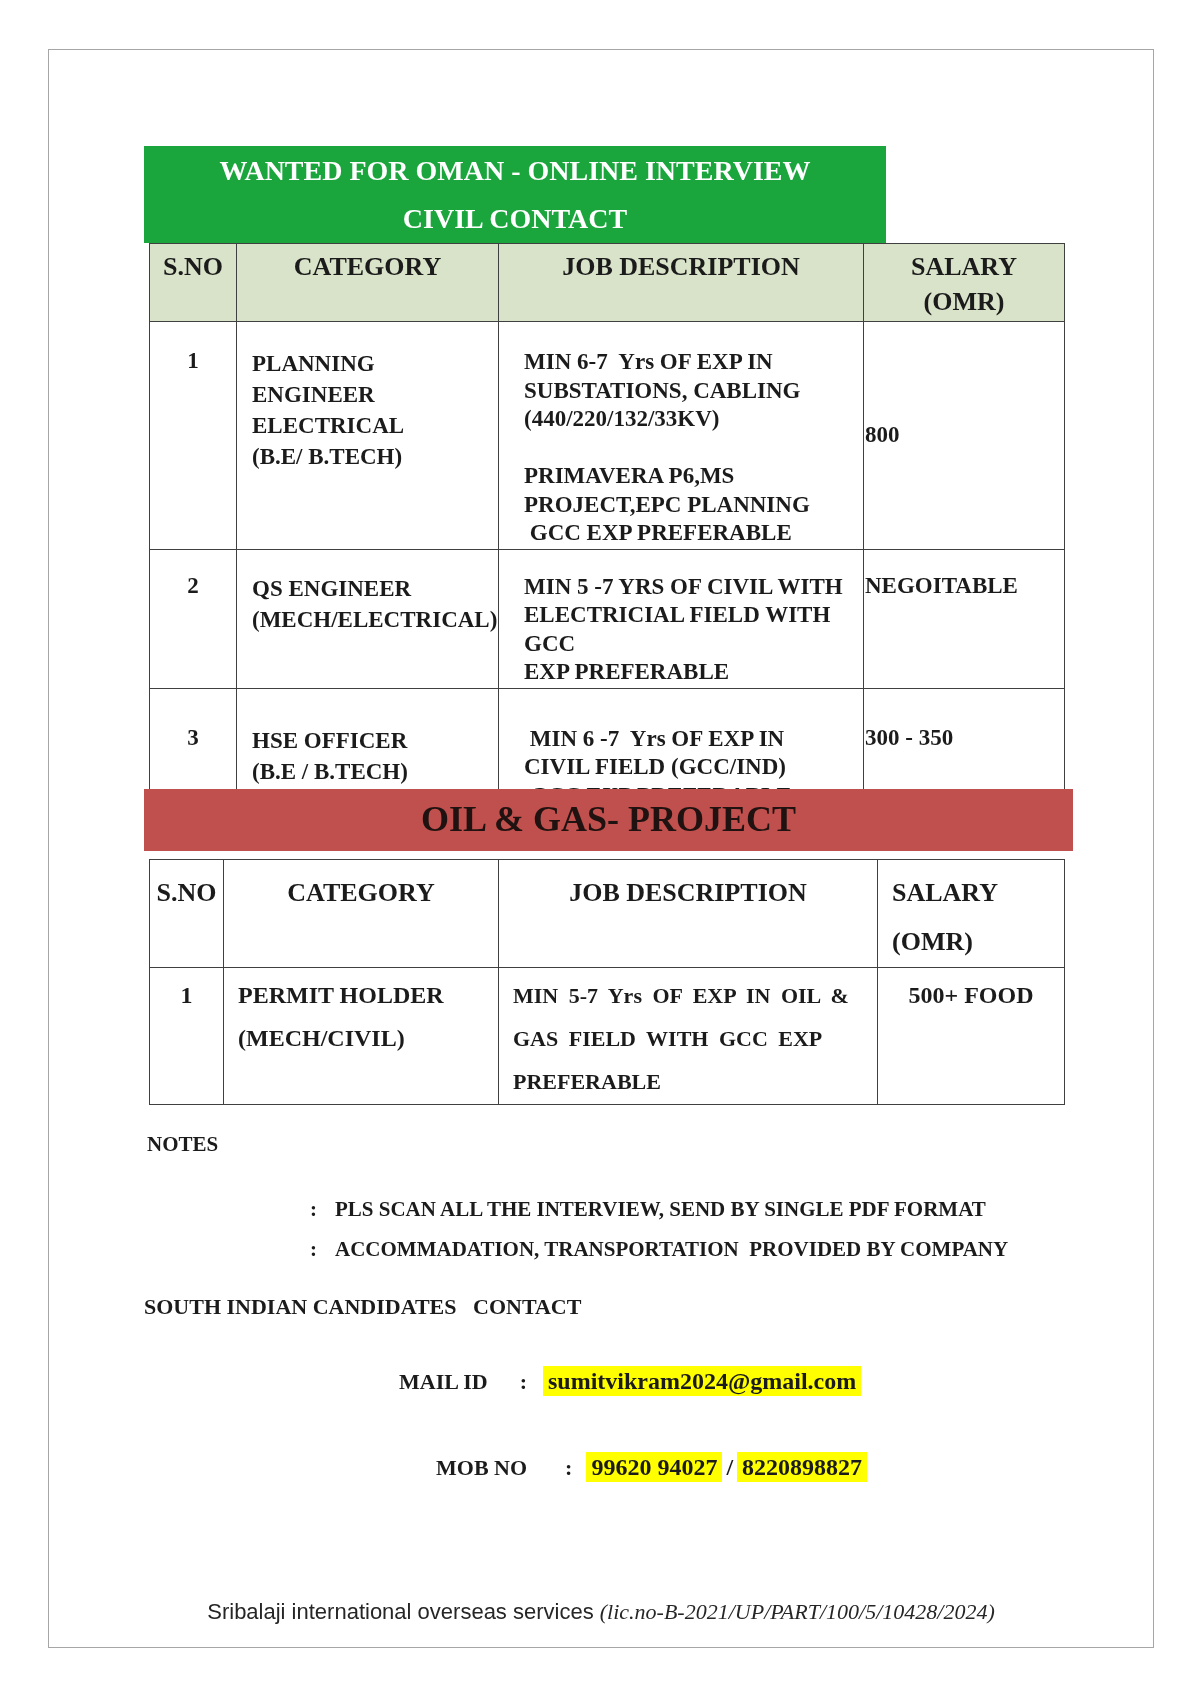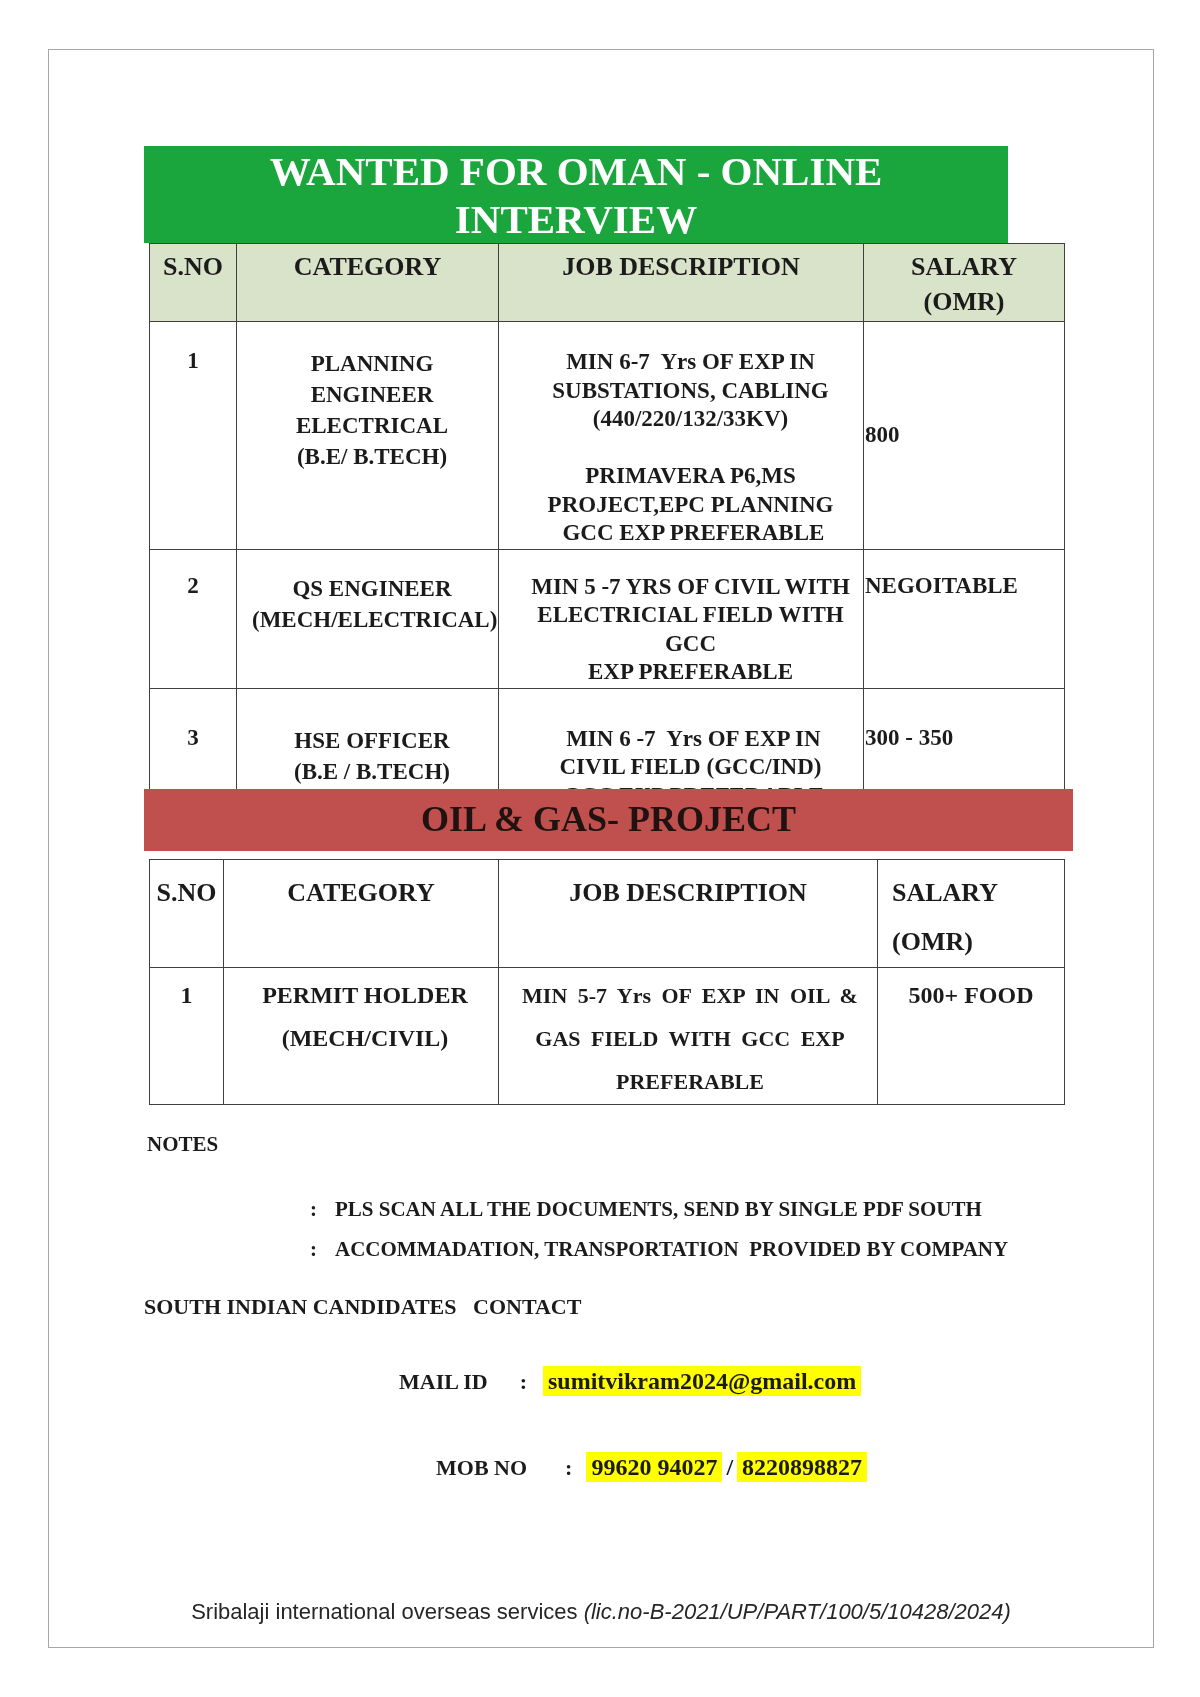--- a/index.html
+++ b/index.html
@@ -8,23 +8,23 @@
     font-family:"Liberation Serif", serif;color:#1b1b1b;
     -webkit-font-smoothing:antialiased;
   }
   .page{
     position:absolute;left:48px;top:49px;width:1104px;height:1597px;
     border:1px solid #a6a6a6;background:#ffffff;
   }
   
   .banner{position:absolute;text-align:center;font-weight:bold;}
   .civil-banner{
-    left:95px;top:96px;width:864px;height:97px;
+    left:95px;top:96px;width:742px;height:97px;
     background:var(--civil-banner-bg,#1aa63c);color:var(--banner-text,#ffffff);
-    font-size:41px;line-height:48px;padding-top:1px;box-sizing:border-box;
+    font-size:28px;line-height:48px;padding-top:1px;box-sizing:border-box;
   }
   .oil-banner{
     left:95px;top:739px;width:929px;height:62px;
     background:var(--oil-banner-bg,#c0504d);color:var(--oil-banner-text,#201210);
     font-size:36px;line-height:61px;
   }
   
   table.jobs-table{
     position:absolute;border-collapse:collapse;table-layout:fixed;
     font-weight:bold;
@@ -33,21 +33,21 @@
     border:1px solid #404040;vertical-align:top;box-sizing:border-box;
     overflow:visible;
   }
   .civil-table{left:100px;top:193px;width:915px;}
   .civil-table th{
     background:var(--civil-header-bg,#d9e3c9);
     font-size:26px;line-height:35px;text-align:center;
     padding-top:5px;height:78px;white-space:pre-line;font-weight:bold;
   }
   .civil-table td{font-size:23px;}
-  .pre{white-space:pre-wrap;text-align:center;}
+  .pre{white-space:pre-wrap;}
   .cell-sno{text-align:center;}
   .cell-cat{padding-left:15px;padding-right:6px;line-height:31px;}
   .cell-job{padding-left:25px;padding-right:6px;line-height:28.5px;}
   .cell-sal{text-align:left;}
   .t1-r1 td{height:202px;padding-top:26px;}
   .t1-r1 .cell-sal{vertical-align:middle;padding-top:0;}
   .t1-r2 td{height:106px;padding-top:23px;}
   .t1-r3 td{height:154px;padding-top:36px;}
 
   .oil-table{left:100px;top:809px;width:915px;}
@@ -76,21 +76,21 @@
   .c-sep{display:inline-block;margin-left:32px;margin-right:16px;}
   .mob-line .c-sep{margin-left:38px;margin-right:14px;}
   .hl{background:var(--highlight,#ffff00);font-size:24px;padding:2px 5px;}
   .slash{display:inline-block;margin:0 4px;font-size:24px;}
 
   
   .footer{
     position:absolute;left:0;top:1549px;width:100%;text-align:center;
     font-family:"Liberation Sans", sans-serif;font-size:22px;color:#262626;font-weight:normal;
   }
-  .footer .italic{font-style:italic;}
+  .footer .italic{font-style:italic;font-family:Liberation Serif, serif;}
 </style>
 </head>
 <body>
 
 <div class="page">
 
   <div class="banner civil-banner">
     <div>WANTED FOR OMAN - ONLINE INTERVIEW</div>
     <div>CIVIL  CONTACT</div>
   </div>
@@ -173,21 +173,21 @@
         <td class="cell-job pre">MIN 5-7 Yrs OF EXP IN OIL &amp;
 GAS FIELD WITH GCC EXP
 PREFERABLE</td>
         <td class="cell-sal">500+ FOOD</td>
       </tr>
     </tbody>
   </table>
 
   <div class="notes-title">NOTES</div>
   <div class="note-line note-1">
-    <span class="note-bullet">:</span><span>PLS SCAN ALL THE DOCUMENTS, SEND BY SINGLE PDF SOUTH</span>
+    <span class="note-bullet">:</span><span>PLS SCAN ALL THE INTERVIEW, SEND BY SINGLE PDF FORMAT</span>
   </div>
   <div class="note-line note-2">
     <span class="note-bullet">:</span><span>ACCOMMADATION, TRANSPORTATION  PROVIDED BY COMPANY</span>
   </div>
 
   <div class="contact-heading">SOUTH INDIAN CANDIDATES   CONTACT</div>
 
   <div class="contact-line mail-line">
     <span>MAIL ID</span><span class="c-sep">:</span><span class="hl">sumitvikram2024@gmail.com</span>
   </div>

